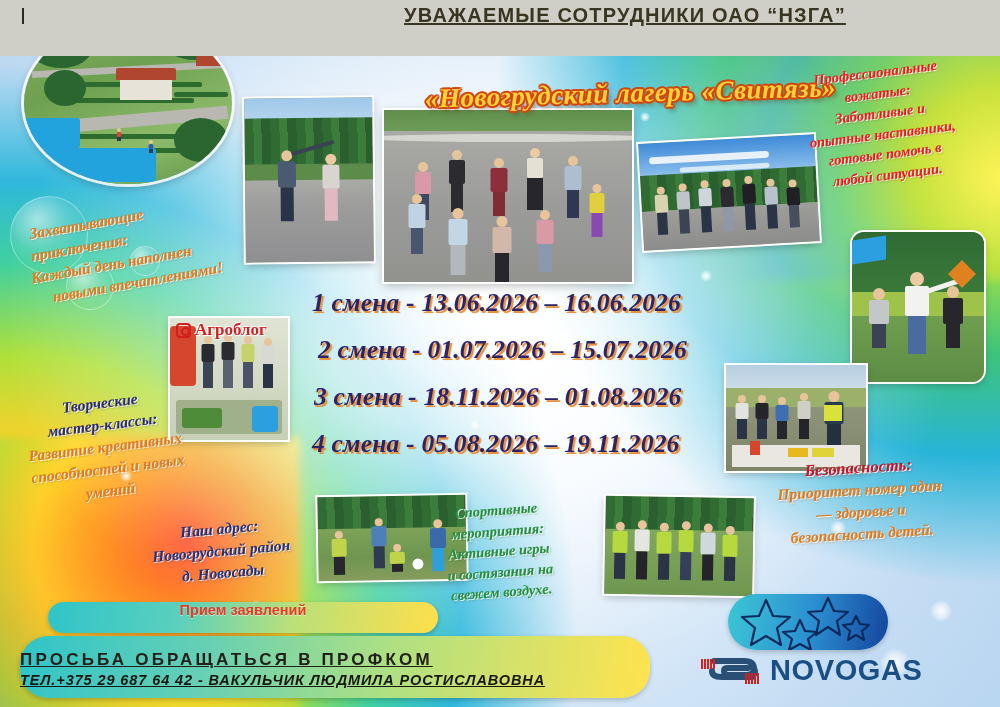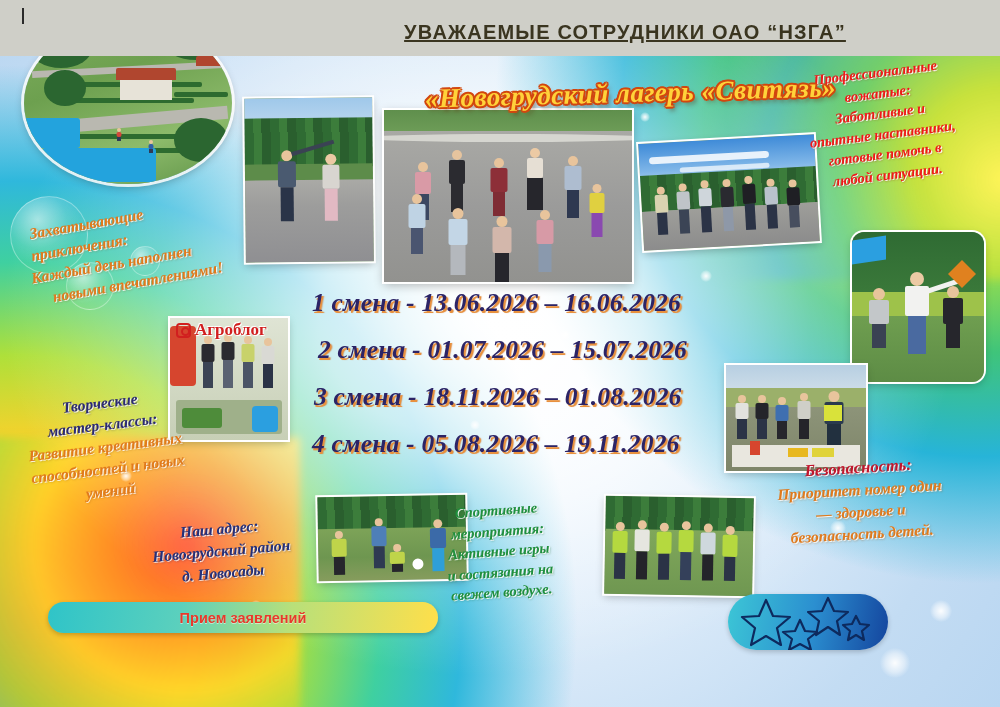--- a/index.html
+++ b/index.html
@@ -61,21 +61,21 @@
   }
 
   
   #header-band {
     position: absolute; left: 0; top: 0;
     width: 1000px; height: 56px;
     background: #cfcfc8;
     z-index: 40;
   }
   #header-text {
-    position: absolute; left: 250px; top: 20px;
+    position: absolute; left: 250px; top: 3px;
     width: 750px; text-align: center;
     color: #3a3520;
     font-family: "Liberation Sans", sans-serif;
     font-weight: bold;
     font-size: 20px;
     letter-spacing: 1.2px;
     line-height: 25px;
     z-index: 41;
   }
   #header-text span { text-decoration: underline; display: block; white-space: nowrap; }
@@ -263,21 +263,21 @@
   #blurb-safety .ln:nth-child(3),
   #blurb-safety .ln:nth-child(4) {
     color: #e07a1c;
     text-shadow: 1px 1px 0 rgba(255,255,255,.85), 1.6px 1.6px 2px rgba(140,70,10,.35);
   }
 
   
   .pill {
     position: absolute; z-index: 35;
     border-radius: 28px;
-    display: flex; align-items: center; justify-content: center;
+    display: flex; justify-content: center;
     box-shadow: 0 2px 5px rgba(0,0,0,.22);
   }
   #pill-applications {
     left: 48px; top: 602px; width: 390px; height: 31px;
     background: linear-gradient(100deg,#2fc4c8 0%, #5bd0bd 34%, #b8e07a 62%, #ffdf4a 100%);
   }
   #pill-applications .t1 {
     font-family: "Liberation Sans", sans-serif; font-weight: bold;
     font-size: 14.5px; color: #e8392b;
     text-shadow: 0 1px 0 rgba(255,255,255,.5);
@@ -696,32 +696,57 @@
     <span class="ln">Безопасность:</span>
     <span class="ln">Приоритет номер один</span>
     <span class="ln">— здоровье и</span>
     <span class="ln">безопасность детей.</span>
   </div>
 
   <div class="pill" id="pill-applications">
     <span class="t1">Прием заявлений</span>
   </div>
 
+  <div class="pill" id="pill-contact">
+    <span class="line1">ПРОСЬБА ОБРАЩАТЬСЯ В ПРОФКОМ</span>
+    <span class="line2">ТЕЛ.+375 29 687 64 42 - ВАКУЛЬЧИК ЛЮДМИЛА РОСТИСЛАВОВНА</span>
+  </div>
 
   <div id="novogas">
     <div id="novogas-stars">
       <svg width="160" height="56" viewBox="0 0 160 56" style="position:absolute;left:0;top:0;">
         <g fill="none" stroke="#0d2a5e" stroke-width="2.2" stroke-linejoin="round">
           <polygon points="38,6 45,22 62,23 49,34 53,51 38,42 23,51 27,34 14,23 31,22"></polygon>
           <polygon points="100,4 106,17 120,18 109,27 112,41 100,33 88,41 91,27 80,18 94,17"></polygon>
           <polygon points="72,26 77,37 89,38 80,45 83,56 72,50 61,56 64,45 55,38 67,37"></polygon>
           <polygon points="128,22 132,30 141,31 134,37 136,46 128,41 120,46 122,37 115,31 124,30"></polygon>
         </g>
       </svg>
     </div>
+    <div id="novogas-word">
+      <span class="mark">
+        <svg width="62" height="32" viewBox="0 0 62 32">
+          <path d="M14 6 H44 Q54 6 54 14 Q54 20 46 20 H28 Q24 20 24 16 Q24 13 27 13 H48" fill="none" stroke="#2a4f74" stroke-width="6" stroke-linecap="round"></path>
+          <path d="M52 12 Q58 16 52 22 H22 Q12 22 12 16" fill="none" stroke="#2a4f74" stroke-width="6" stroke-linecap="round"></path>
+          <g stroke="#d6201f" stroke-width="2">
+            <line x1="2" y1="4" x2="2" y2="14"></line>
+              <line x1="5" y1="4" x2="5" y2="14"></line>
+            <line x1="8" y1="4" x2="8" y2="14"></line>
+              <line x1="11" y1="4" x2="11" y2="14"></line>
+            <line x1="14" y1="4" x2="14" y2="14"></line>
+            <line x1="46" y1="18" x2="46" y2="29"></line>
+              <line x1="49" y1="18" x2="49" y2="29"></line>
+            <line x1="52" y1="18" x2="52" y2="29"></line>
+              <line x1="55" y1="18" x2="55" y2="29"></line>
+            <line x1="58" y1="18" x2="58" y2="29"></line>
+          </g>
+        </svg>
+      </span>
+      <span class="txt">NOVOGAS</span>
+    </div>
   </div>
 
   <div id="header-band"></div>
   <div class="cursor-mark"></div>
   <div id="header-text">
     <span class="l1">УВАЖАЕМЫЕ СОТРУДНИКИ ОАО “НЗГА”</span>
   </div>
 
 </div>
 

